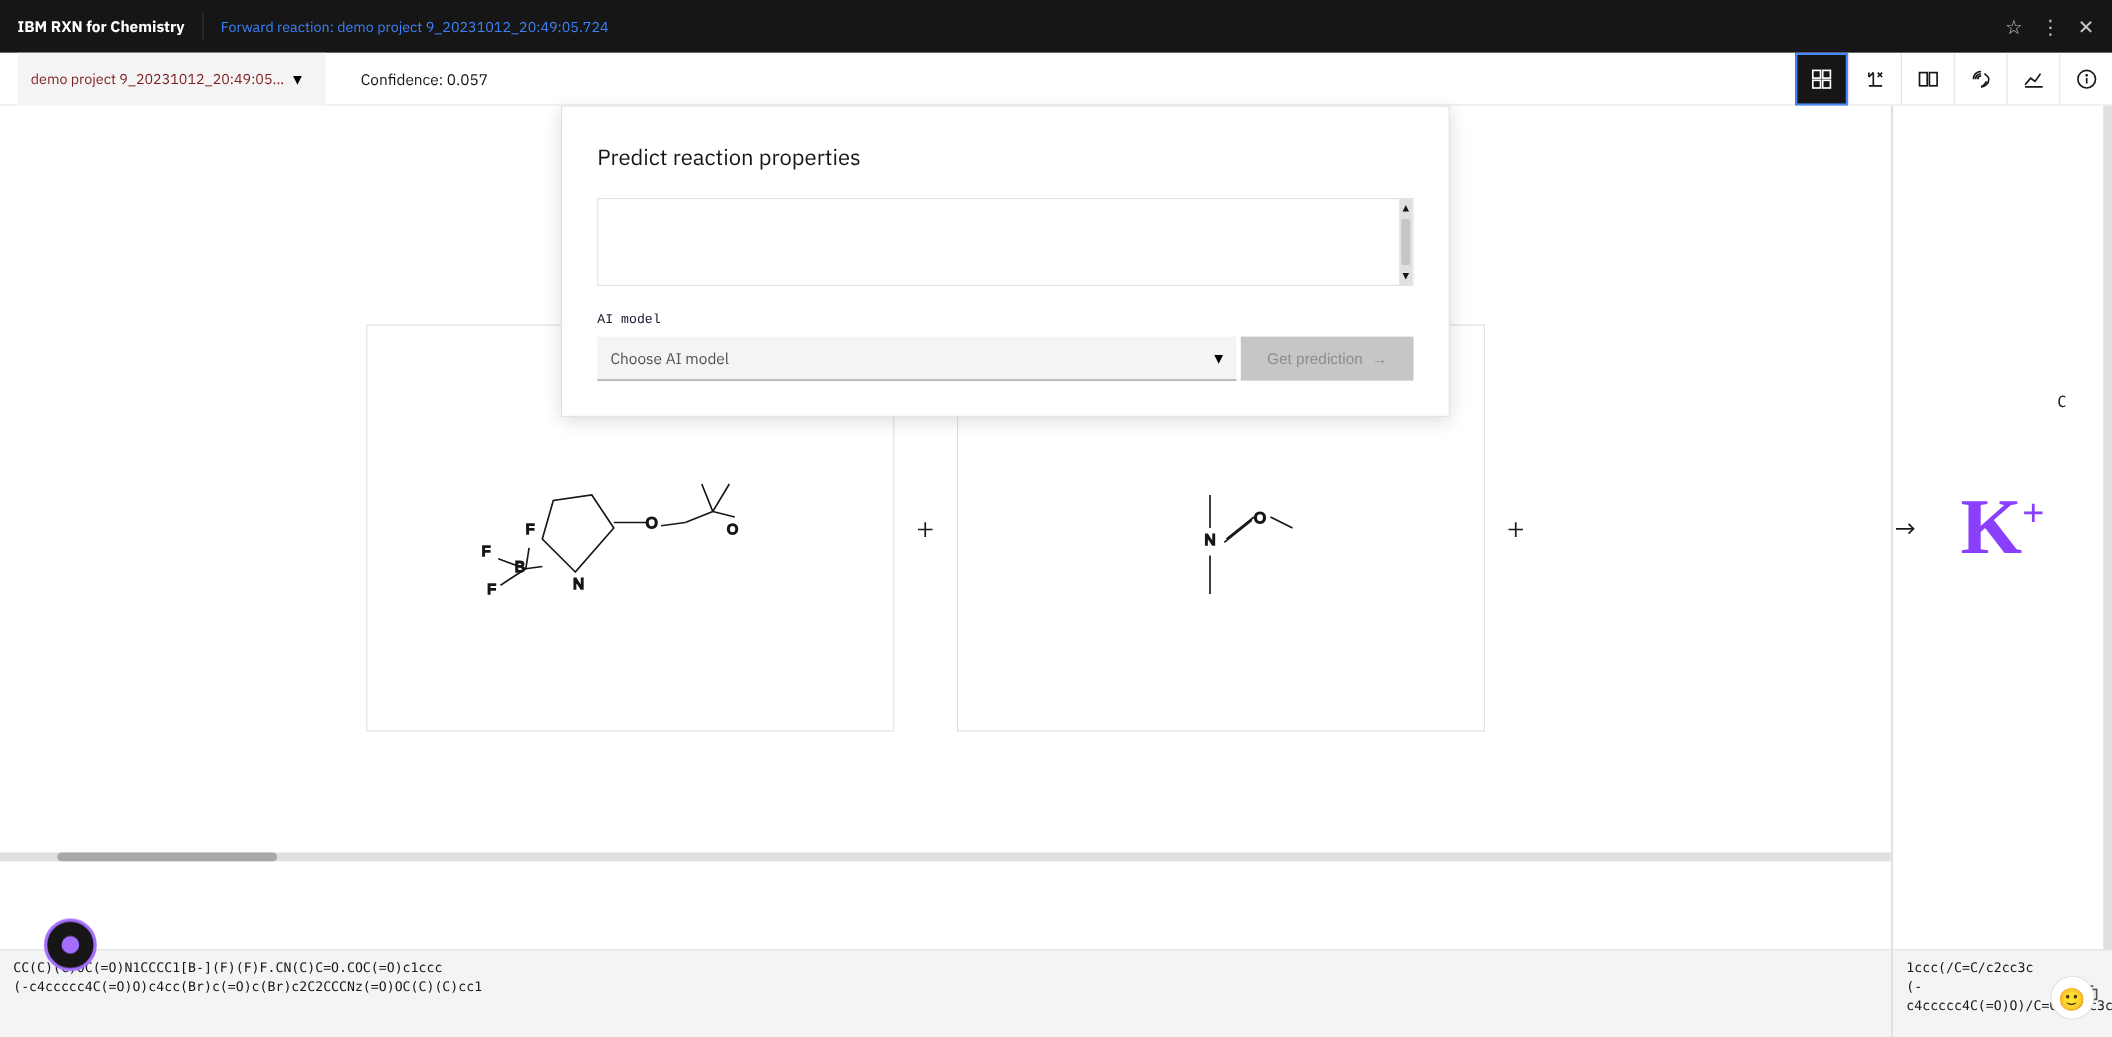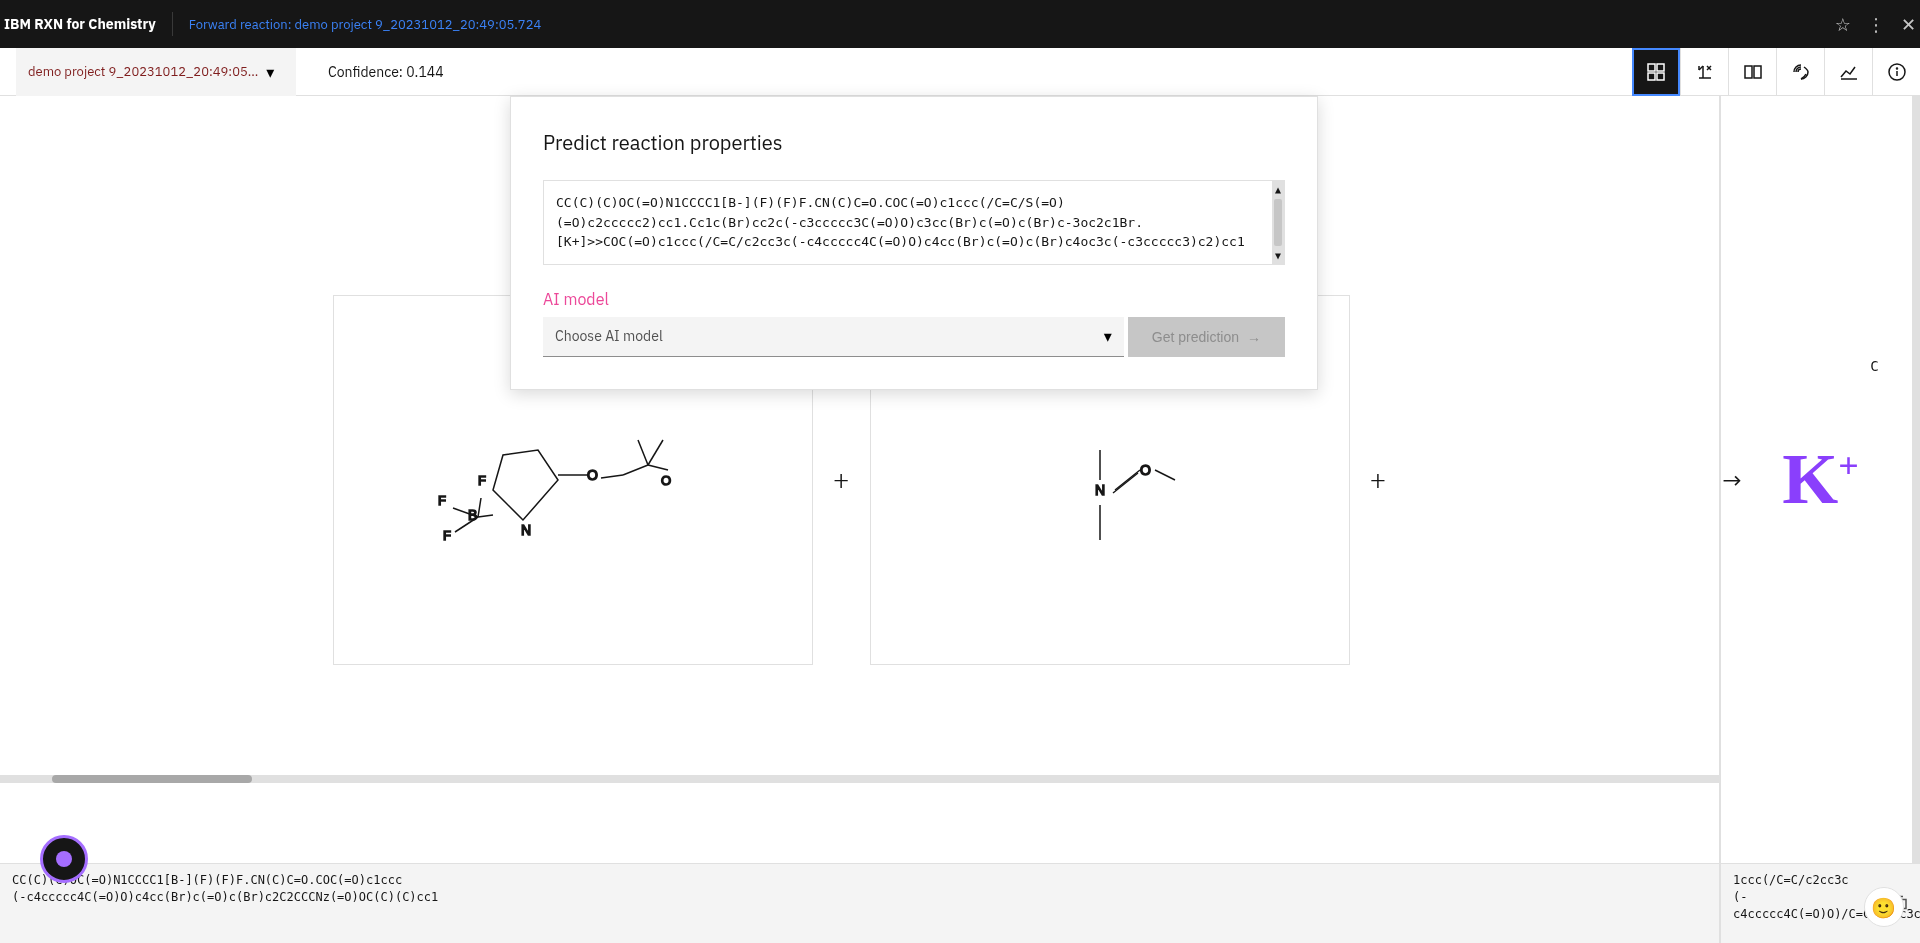--- a/index.html
+++ b/index.html
@@ -1,21 +1,21 @@
 <!DOCTYPE html>
 <html><head>
   <meta charset="utf-8">
   <style>
     * { margin: 0; padding: 0; box-sizing: border-box; }
     body { font-family: 'IBM Plex Sans', Arial, sans-serif; background: #f4f4f4; width: 1920px; height: 943px; overflow: hidden; }
 
     
     .top-bar {
       display: flex; align-items: center; justify-content: space-between;
-      background: #161616; color: #fff; height: 48px; padding: 0 4px;
+      background: #161616; color: #fff; height: 48px; padding: 0 16px;
     }
     .top-bar-left { display: flex; align-items: center; gap: 16px; }
     .top-bar-brand { font-size: 14px; font-weight: 400; }
     .top-bar-brand span { font-weight: 700; }
     .top-bar-divider { width: 1px; height: 24px; background: #393939; }
     .top-bar-title { font-size: 13px; color: #3b82f6; }
     .top-bar-icons { display: flex; align-items: center; gap: 16px; }
     .top-bar-icon { color: #c6c6c6; cursor: pointer; font-size: 18px; }
 
     
@@ -108,21 +108,21 @@
       background: #fff; position: relative; overflow: hidden;
       line-height: 1.5; margin-bottom: 24px;
     }
     .smiles-scrollbar {
       position: absolute; right: 0; top: 0; bottom: 0; width: 12px;
       background: #e0e0e0; display: flex; flex-direction: column;
     }
     .scroll-btn { height: 16px; display: flex; align-items: center; justify-content: center; font-size: 10px; cursor: pointer; }
     .scroll-track { flex: 1; background: #c6c6c6; margin: 2px 2px; border-radius: 2px; }
 
-    .ai-model-label { font-size: 16px; color: #ec4899; margin-bottom: 8px; }
+    .ai-model-label { font-size: 12px; color: #0f172a; margin-bottom: 8px; font-family: Liberation Mono, monospace; }
     .ai-model-row { display: flex; align-items: center; gap: 4px; }
     .model-select {
       flex: 1; height: 40px; background: #f4f4f4; border: none;
       border-bottom: 1px solid #8d8d8d; padding: 0 12px;
       display: flex; align-items: center; justify-content: space-between;
       cursor: pointer;
     }
     .model-select-text { font-size: 14px; color: #525252; }
     .get-prediction-btn {
       height: 40px; padding: 0 24px; background: #c6c6c6; color: #8d8d8d;
@@ -174,21 +174,21 @@
     <span class="top-bar-icon">✕</span>
   </div>
 </div>
 
 <div class="sub-bar">
   <div class="sub-bar-left">
     <div class="project-selector">
       <span class="project-selector-text">demo project 9_20231012_20:49:05...</span>
       <span>▾</span>
     </div>
-    <span class="confidence">Confidence: 0.144</span>
+    <span class="confidence">Confidence: 0.057</span>
   </div>
   <div class="sub-bar-right">
     <button class="toolbar-btn active">
       <svg width="20" height="20" viewBox="0 0 20 20" fill="currentColor">
         <rect x="2" y="2" width="7" height="7" fill="none" stroke="currentColor" stroke-width="1.5"></rect>
         <rect x="11" y="2" width="7" height="7" fill="none" stroke="currentColor" stroke-width="1.5"></rect>
         <rect x="2" y="11" width="7" height="7" fill="none" stroke="currentColor" stroke-width="1.5"></rect>
         <rect x="11" y="11" width="7" height="7" fill="none" stroke="currentColor" stroke-width="1.5"></rect>
       </svg>
     </button>
@@ -341,23 +341,20 @@
       </button>
     </div>
 
     <div class="right-scrollbar"></div>
   </div>
 
   <div class="overlay-panel">
     <h2 class="overlay-title">Predict reaction properties</h2>
 
     <div class="smiles-input-area">
-      <div style="padding-right: 16px;">
-        <span>CC(C)(C)OC(=O)N1CCCC1[B-](F)(F)F.CN(C)C=O.COC(=O)c1ccc(/C=C/S(=O)(=O)c2ccccc2)cc1.Cc1c(Br)cc2c(-c3ccccc3C(=O)O)c3cc(Br)c(=O)c(Br)c-3oc2c1Br.[K+]&gt;&gt;COC(=O)c1ccc(/C=C/c2cc3c(-c4ccccc4C(=O)O)c4cc(Br)c(=O)c(Br)c4oc3c(-c3ccccc3)c2)cc1</span>
-      </div>
       <div class="smiles-scrollbar">
         <div class="scroll-btn">▲</div>
         <div class="scroll-track"></div>
         <div class="scroll-btn">▼</div>
       </div>
     </div>
 
     <div class="ai-model-label">AI model</div>
     <div class="ai-model-row">
       <div class="model-select">

